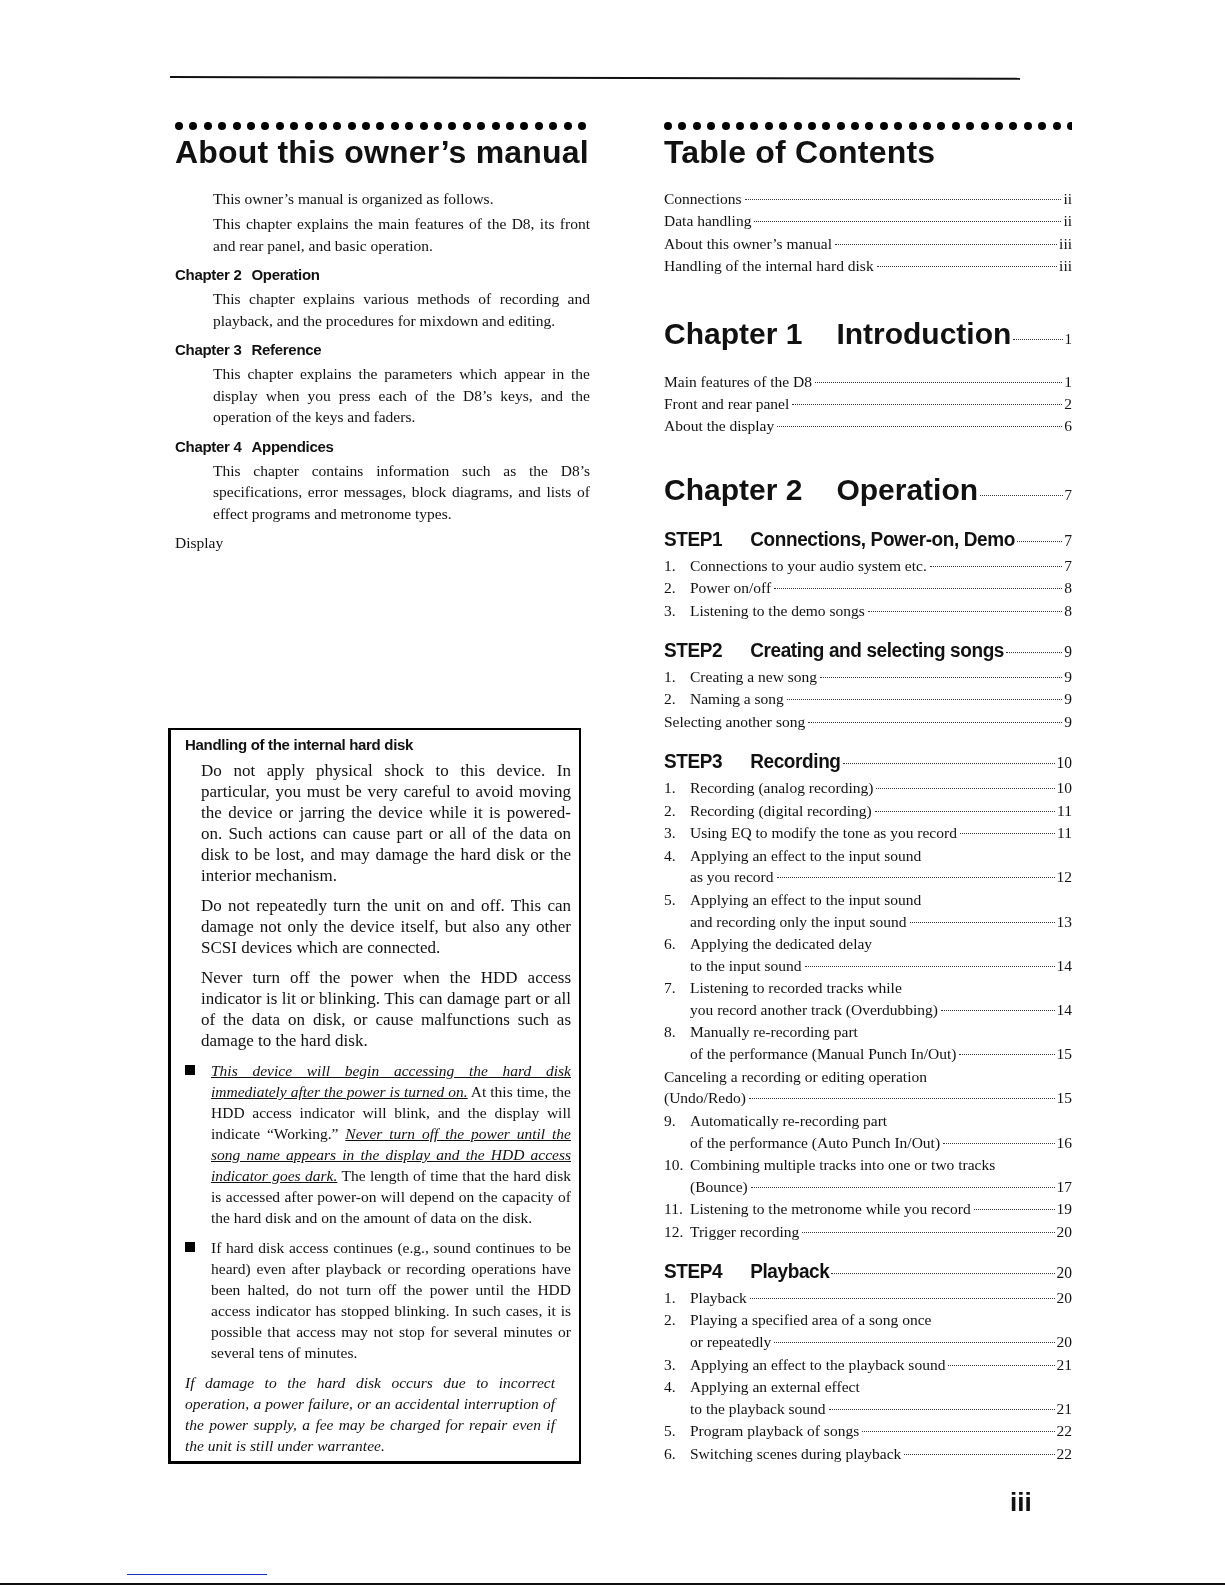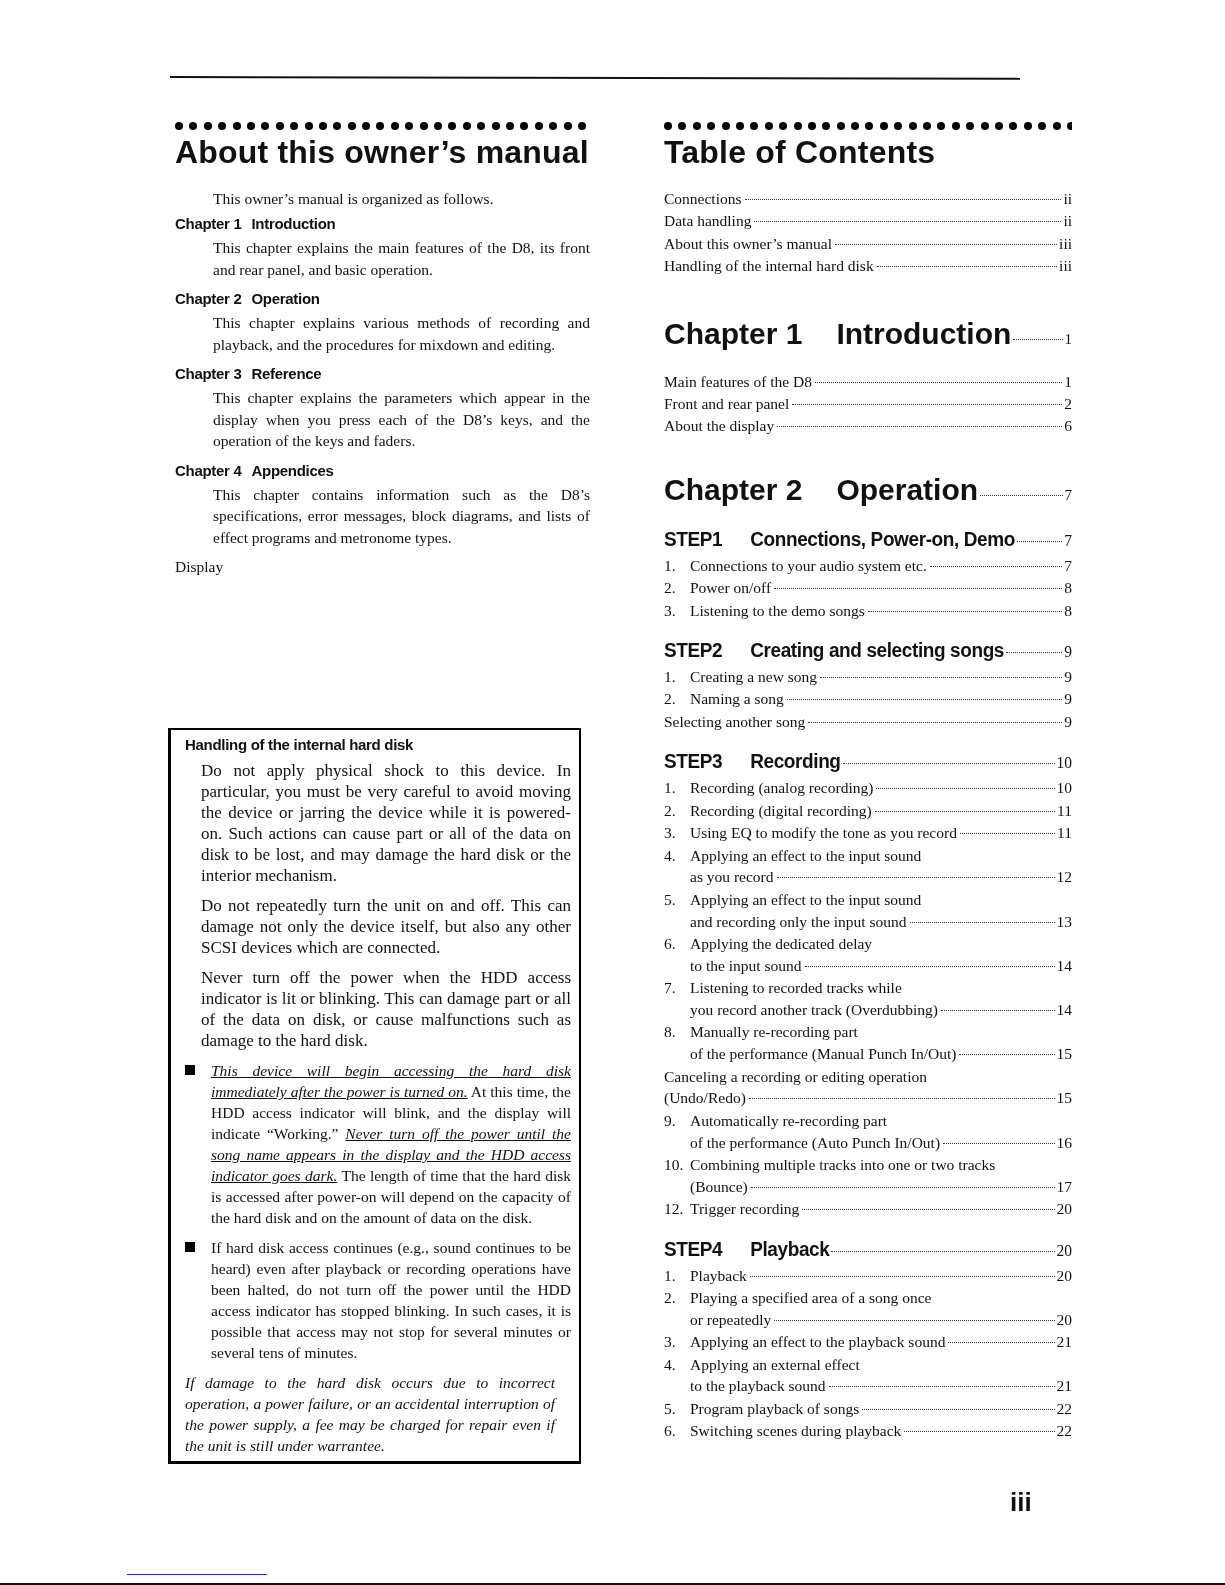--- a/index.html
+++ b/index.html
@@ -57,21 +57,20 @@
 <body>
 
 <div class="top-rule"></div>
 
 <div class="col-left">
   <div class="dotrow" id="dots-left"><span></span><span></span><span></span><span></span><span></span><span></span><span></span><span></span><span></span><span></span><span></span><span></span><span></span><span></span><span></span><span></span><span></span><span></span><span></span><span></span><span></span><span></span><span></span><span></span><span></span><span></span><span></span><span></span><span></span></div>
   <h1 class="section-title">About this owner’s manual</h1>
   <div class="intro">This owner’s manual is organized as follows.</div>
 
   <div>
-    <div class="ch-head"><span>Chapter 1</span><span class="gap"></span><span>Introduction</span></div>
     <div class="ch-desc">This chapter explains the main features of the D8, its front and rear panel, and basic operation.</div>
   </div>
   <div>
     <div class="ch-head"><span>Chapter 2</span><span class="gap"></span><span>Operation</span></div>
     <div class="ch-desc">This chapter explains various methods of recording and playback, and the procedures for mixdown and editing.</div>
   </div>
   <div>
     <div class="ch-head"><span>Chapter 3</span><span class="gap"></span><span>Reference</span></div>
     <div class="ch-desc">This chapter explains the parameters which appear in the display when you press each of the D8’s keys, and the operation of the keys and faders.</div>
   </div>
@@ -307,20 +306,25 @@
           <span class="num">10.</span>
           <span>Combining multiple tracks into one or two tracks</span>
         </div>
         <div class="toc-line" style="padding-left:26px">
           <span class="lbl">(Bounce)</span>
           <span class="leader"></span>
           <span class="pg">17</span>
         </div>
       </div>
       <div class="toc-line">
+        <span class="lbl"><span class="num">11.</span><span>Listening to the metronome while you record</span></span>
+        <span class="leader"></span>
+        <span class="pg">19</span>
+      </div>
+      <div class="toc-line">
         <span class="lbl"><span class="num">12.</span><span>Trigger recording</span></span>
         <span class="leader"></span>
         <span class="pg">20</span>
       </div>
       <div class="toc-step">
         <span>STEP4</span>
         <span class="gap"></span>
         <span>Playback</span>
         <span class="leader"></span>
         <span class="pg">20</span>

